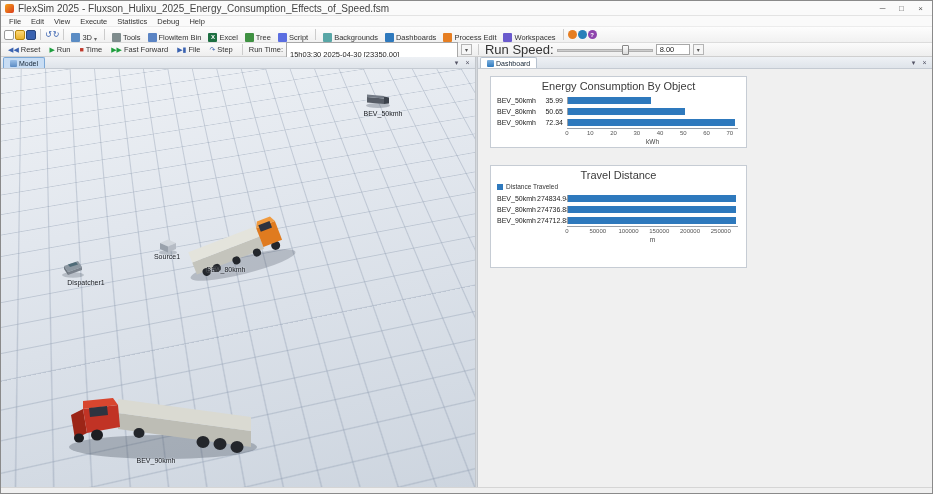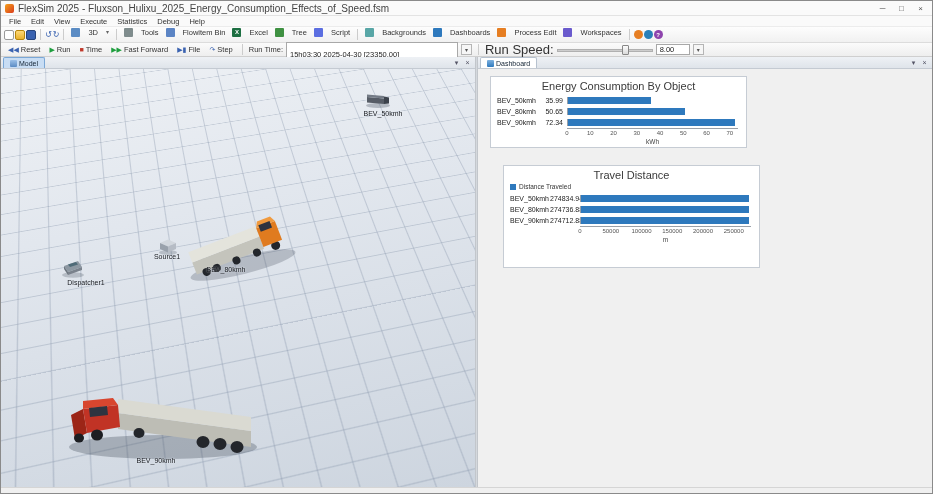--- a/index.html
+++ b/index.html
@@ -19,21 +19,21 @@
 
   
   .toolbar1 { height:16px; background:linear-gradient(#fdfdfd,#f1f1f1); border-bottom:1px solid #dcdcdc; display:flex; align-items:center; padding:0 3px; gap:1px; }
   .toolbar2 { height:14px; background:linear-gradient(#fbfbfb,#eeeeee); border-bottom:1px solid #cfcfcf; display:flex; align-items:center; padding:0 4px; gap:3px; }
   .tb-sep { width:1px; height:11px; background:#ccc; margin:0 3px; flex:0 0 auto; }
   .ic { width:10px; height:10px; border-radius:2px; display:inline-block; flex:0 0 auto; position:relative; }
   .ic.page { background:#fff; border:1px solid #9a9a9a; }
   .ic.folder { background:linear-gradient(#ffd978,#eab22d); border:1px solid #b8860b; }
   .ic.floppy { background:#3a62b0; border:1px solid #27447c; }
   .glyph { font-size:8px; line-height:10px; }
-  .tb-btn { display:flex; align-items:flex-start; gap:8px; height:14px; padding:0 3px; border-radius:2px; font-size:7.5px; color:#333; white-space:nowrap; }
+  .tb-btn { display:flex; align-items:flex-end; gap:2px; height:14px; padding:0 3px; border-radius:2px; font-size:7.5px; color:#333; white-space:nowrap; }
   .mini-ic { width:9px; height:9px; border-radius:1px; flex:0 0 auto; display:inline-flex; align-items:center; justify-content:center; color:#fff; font-size:6px; font-weight:bold; }
   .caret { font-size:6px; color:#666; }
 
   
   .runbtn { display:flex; align-items:center; gap:2px; padding:0 3px; height:12px; font-size:7.5px; color:#333; white-space:nowrap; }
   .run-glyph { font-size:7px; line-height:12px; }
   .g-reset { color:#3a62b0; } .g-run { color:#1e9e3e; } .g-stop { color:#c0392b; }
   .g-ff { color:#1e9e3e; } .g-skip { color:#3a62b0; } .g-step { color:#3a62b0; }
   .runtime-field { width:172px; height:11px; background:#fff; border:1px solid #a8a8a8; font-size:7.5px; line-height:10px; padding:7px 3px; color:#222; white-space:nowrap; overflow:hidden; }
   .drop-sq { width:11px; height:11px; border:1px solid #b5b5b5; background:#f6f6f6; text-align:center; line-height:10px; font-size:6px; color:#555; }
@@ -339,21 +339,21 @@
               <span style="left:27.21%">20</span>
               <span style="left:40.82%">30</span>
               <span style="left:54.42%">40</span>
               <span style="left:68.03%">50</span>
               <span style="left:81.63%">60</span>
               <span style="left:95.24%">70</span>
             </div>
           <div class="chart-xlabel">kWh</div>
         </div>
 
-        <div class="chart-card" style="left: 25px; top: 96px; width: 257px; height: 103px; --bar: #2e79bd;">
+        <div class="chart-card" style="left: 12px; top: 96px; width: 257px; height: 103px; --bar: #2e79bd;">
           <div class="chart-title">Travel Distance</div>
           <div class="chart-legend">
               <span class="legend-swatch"></span>
               <span>Distance Traveled</span>
             </div>
           <div class="chart-rows">
               <div class="crow">
                 <span class="cat">BEV_50kmh</span>
                 <span class="val">274834.94</span>
                 <div class="plot">

